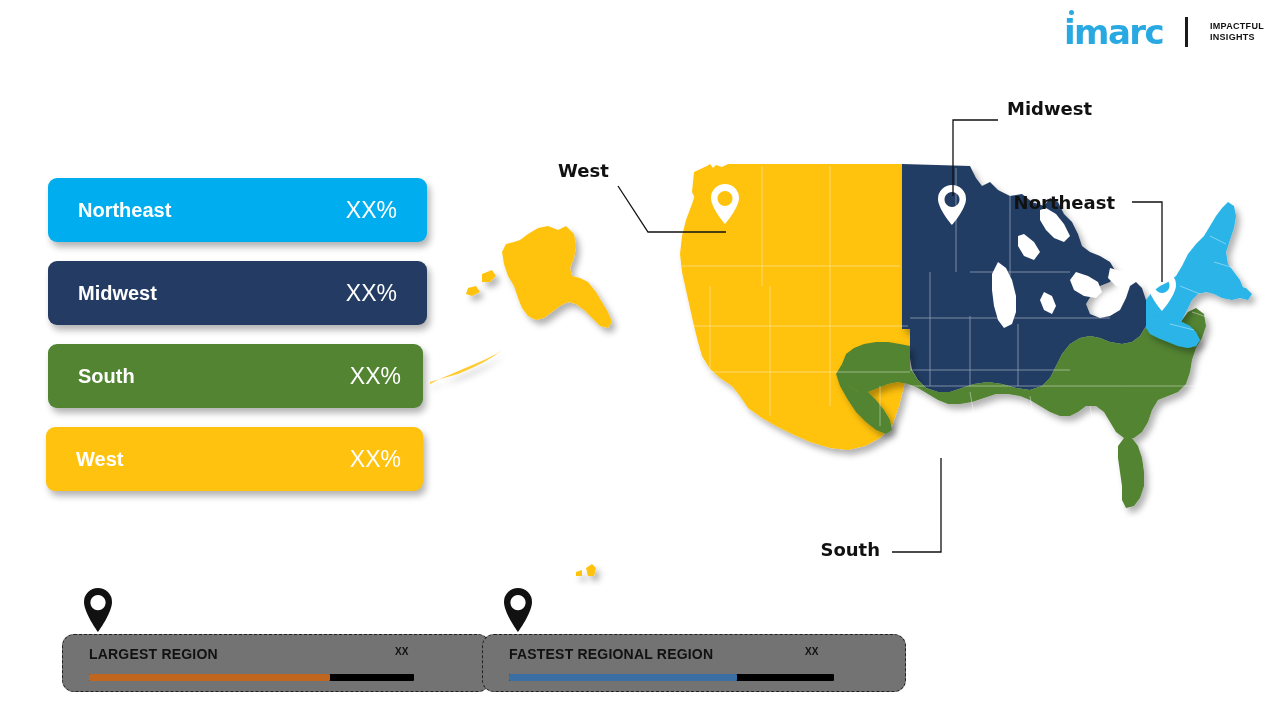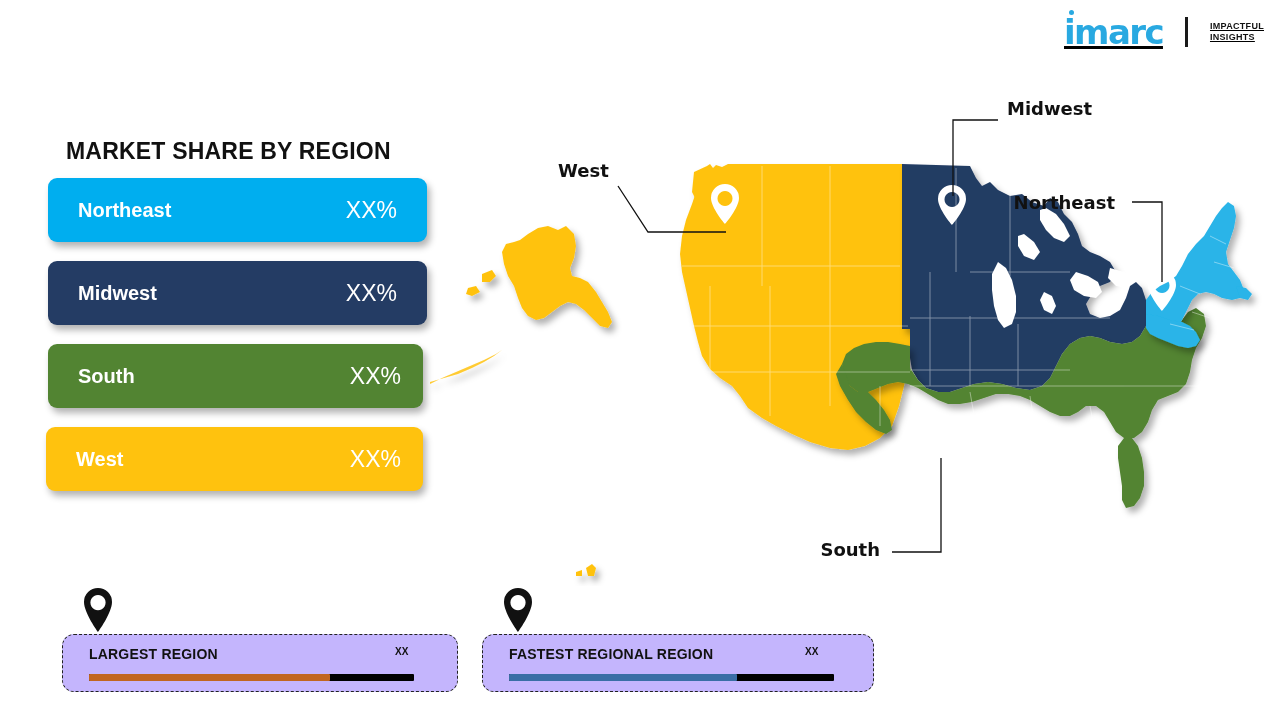--- a/index.html
+++ b/index.html
@@ -29,21 +29,20 @@
     letter-spacing:.4px;
     white-space:nowrap;
   }
 
   
   .logo{
     position:absolute;
     right:16px; top:10px;
     display:flex;align-items:center;gap:22px;
     height:44px;
-    text-decoration:underline;
   }
   .logo-word{
     position:relative;
     font-size:34px;
     font-weight:bold;
     color:#29a9e1;
     letter-spacing:-1.6px;
     line-height:1;
     font-family:"DejaVu Sans", sans-serif;
   }
@@ -90,21 +89,22 @@
   .bar-1 .bar-value{right:30px;}
   .bar-2 .bar-value{right:22px;}
   .bar-3 .bar-value{right:22px;}
 
   
   .stat{
     position:absolute;
     height:56px;
     border:1.6px dashed #222;
     border-radius:12px;
-    background:#c4b5fd;
+    background:#737373;
+    padding-left:32px;
   }
   .stat-0{left:62px;top:634px;width:394px;}
   .stat-1{left:482px;top:634px;width:390px;}
   .stat-pin{position:absolute;top:-48px;left:18px;}
   .stat-label{
     position:absolute;left:26px;top:11px;
     font-size:14px;font-weight:bold;color:#111;
     letter-spacing:.2px;white-space:nowrap;
   }
   .stat-value{
@@ -142,21 +142,20 @@
       <span class="logo-dot"></span>
       <span>imarc</span>
     </span>
     <span class="logo-rule"></span>
     <span class="logo-tag">
       <span>IMPACTFUL</span><br>
       <span>INSIGHTS</span>
     </span>
   </div>
 
-  <div class="panel-heading">MARKET SHARE BY REGION</div>
 
   <div class="bars">
     <div class="bar bar-0">
       <span class="bar-label">Northeast</span>
       <span class="bar-value">XX%</span>
     </div>
     <div class="bar bar-1">
       <span class="bar-label">Midwest</span>
       <span class="bar-value">XX%</span>
     </div>

